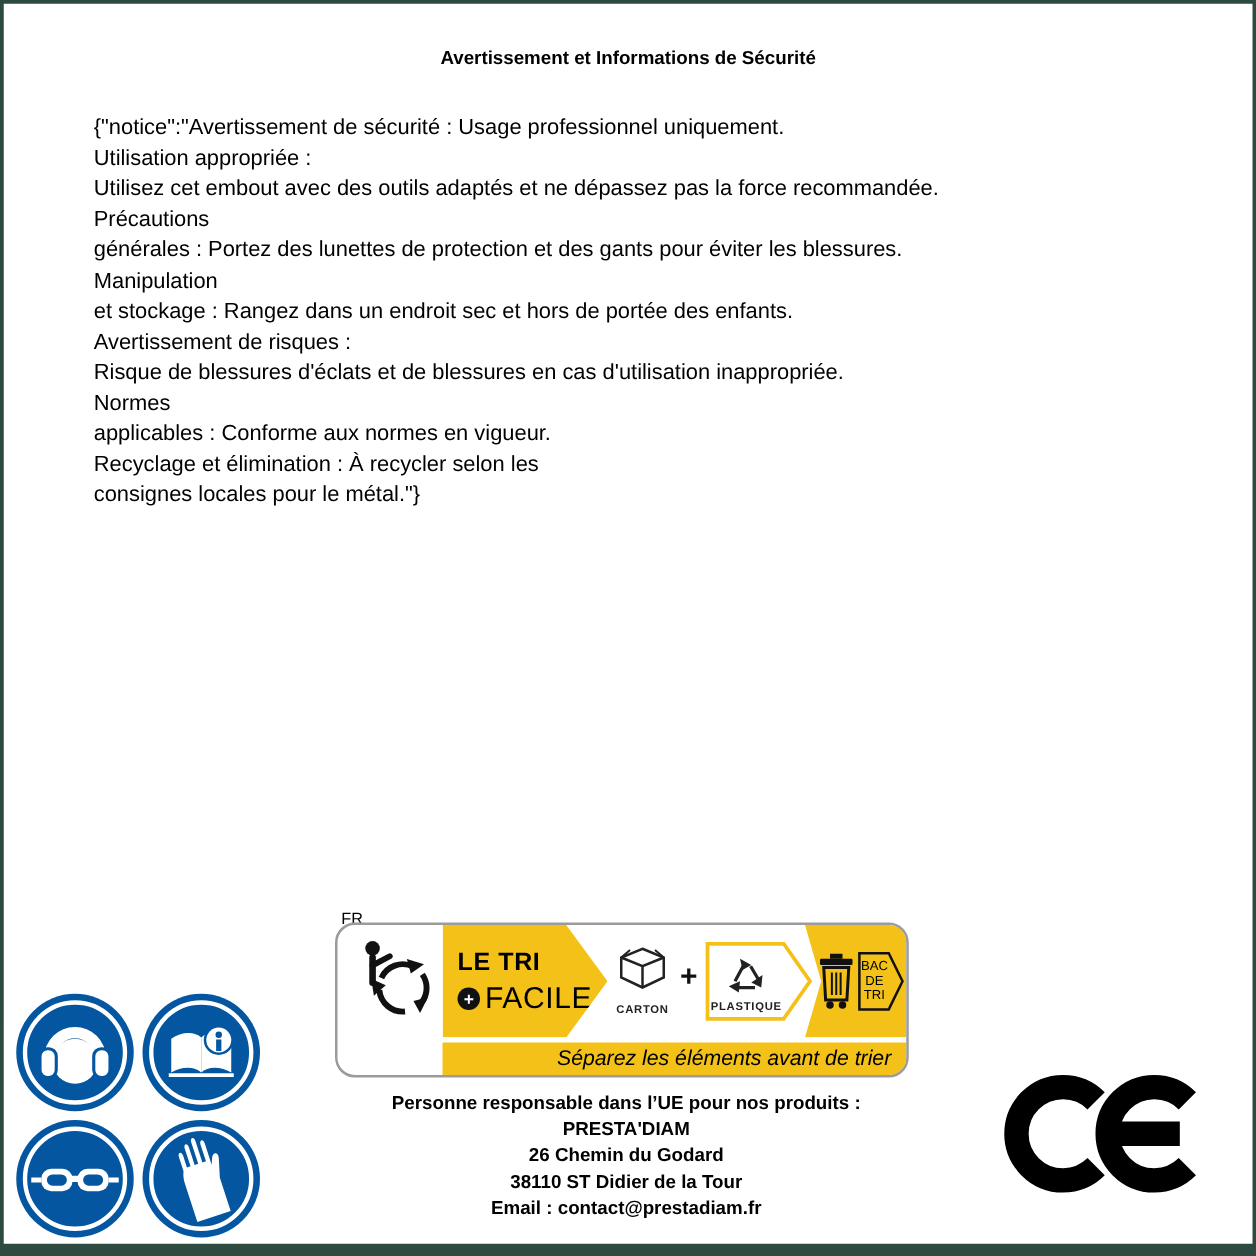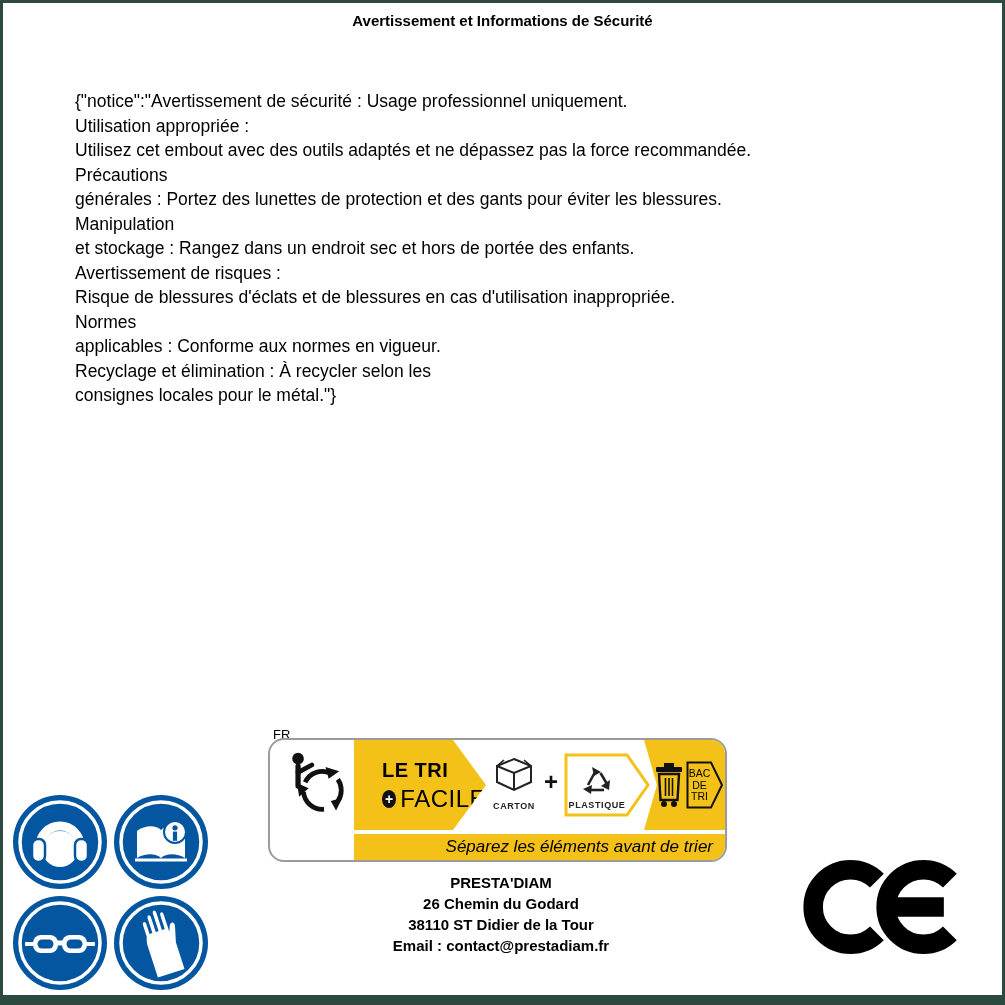--- a/index.html
+++ b/index.html
@@ -1,32 +1,32 @@
 <!DOCTYPE html>
 <html style="--border: #2C4A40; --safety_blue: #0456A0; --tri_yellow: #F4C118; --ink: #111111;"><head>
 <meta charset="utf-8">
 <style>
   html,body{margin:0;padding:0;background:#fff;}
   .page{
     position:relative;width:1005px;height:1005px;box-sizing:border-box;background:#fff;
     border:3px solid var(--border,#2C4A40);border-bottom-width:10px;
     font-family:"Liberation Sans","DejaVu Sans",sans-serif;color:#000;overflow:hidden;
   }
-  .title{position:absolute;left:0;top:9px;width:100%;text-align:center;font-size:15px;font-weight:bold;}
+  .title{position:absolute;left:0;top:35px;width:100%;text-align:center;font-size:15px;font-weight:bold;}
   .notice{position:absolute;left:72px;top:86px;width:905px;font-size:17.5px;line-height:24.5px;}
   .notice div{white-space:nowrap;}
 
   .icon-grid{position:absolute;left:9px;top:791px;display:grid;grid-template-columns:96px 96px;grid-gap:5px;}
 
   .fr{position:absolute;left:270px;top:712px;font-size:13px;font-weight:normal;margin-top:12px;}
   .tri-box{position:absolute;left:265px;top:735px;width:455px;height:120px;background:#fff;
     border:2px solid #9b9b9b;border-radius:16px;overflow:hidden;}
   .triman-wrap{position:absolute;left:8px;top:4px;}
   .band{position:absolute;left:84px;top:0;width:132px;height:90px;background:var(--tri_yellow,#F4C118);
-    clip-path:polygon(0 0,75% 0,100% 50%,75% 100%,0 100%);padding:19px 0 0 28px;box-sizing:border-box;}
+    clip-path:polygon(0 0,75% 0,100% 50%,75% 100%,0 100%);padding:19px 0 0 12px;box-sizing:border-box;}
   .band .l1{font-size:20px;font-weight:800;letter-spacing:.5px;}
   .band .l2{display:flex;align-items:center;gap:4px;margin-top:3px;}
   .plusdisc{width:18px;height:18px;border-radius:50%;background:#111;color:#fff;display:flex;
     align-items:center;justify-content:center;font-size:14px;font-weight:bold;line-height:1;}
   .band .facile{font-size:24px;font-weight:400;letter-spacing:.5px;}
   .mat-carton{position:absolute;left:218px;top:16px;width:52px;text-align:center;}
   .mat-label{font-size:9px;font-weight:bold;letter-spacing:.6px;color:#222;margin-top:3px;}
   .plus-sep{position:absolute;left:274px;top:28px;font-size:24px;font-weight:bold;color:#111;}
   .plastique{position:absolute;left:294px;top:13px;width:86px;height:64px;}
   .plastique .outline{position:absolute;left:0;top:0;}
@@ -177,20 +177,21 @@
         </div>
       </div>
     </div>
 
     <div class="strip">
       <span>Séparez les éléments avant de trier</span>
     </div>
   </div>
 
   <div class="resp">
+    <div>Personne responsable dans l’UE pour nos produits :</div>
     <div>PRESTA'DIAM</div>
     <div>26 Chemin du Godard</div>
     <div>38110 ST Didier de la Tour</div>
     <div>Email : contact@prestadiam.fr</div>
   </div>
 
   <div class="ce">
     <svg width="168" height="96" viewBox="0 0 198 112">
       <path d="M87.1 24.9 A44 44 0 1 0 87.1 87.1" fill="none" stroke="#000" stroke-width="23"></path>
       <path d="M173.1 24.9 A44 44 0 1 0 173.1 87.1" fill="none" stroke="#000" stroke-width="23"></path>

